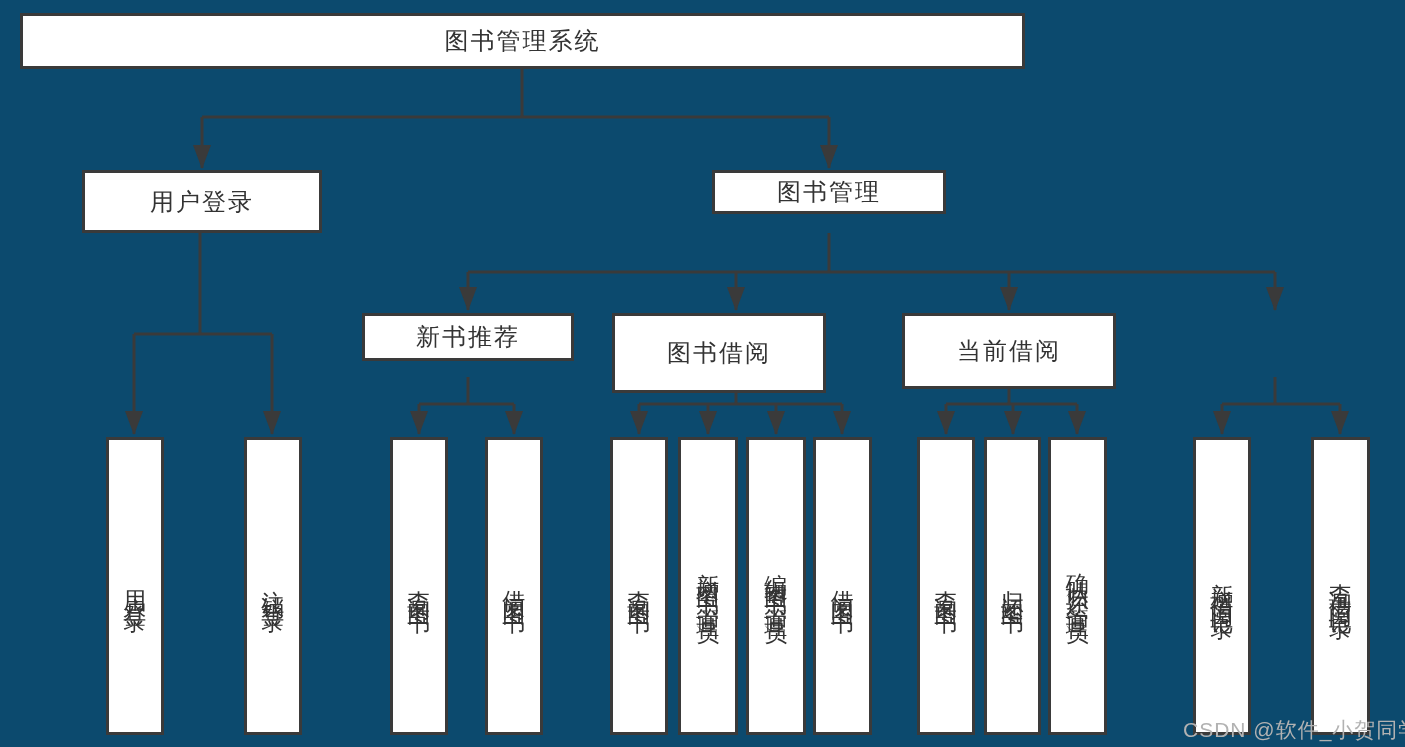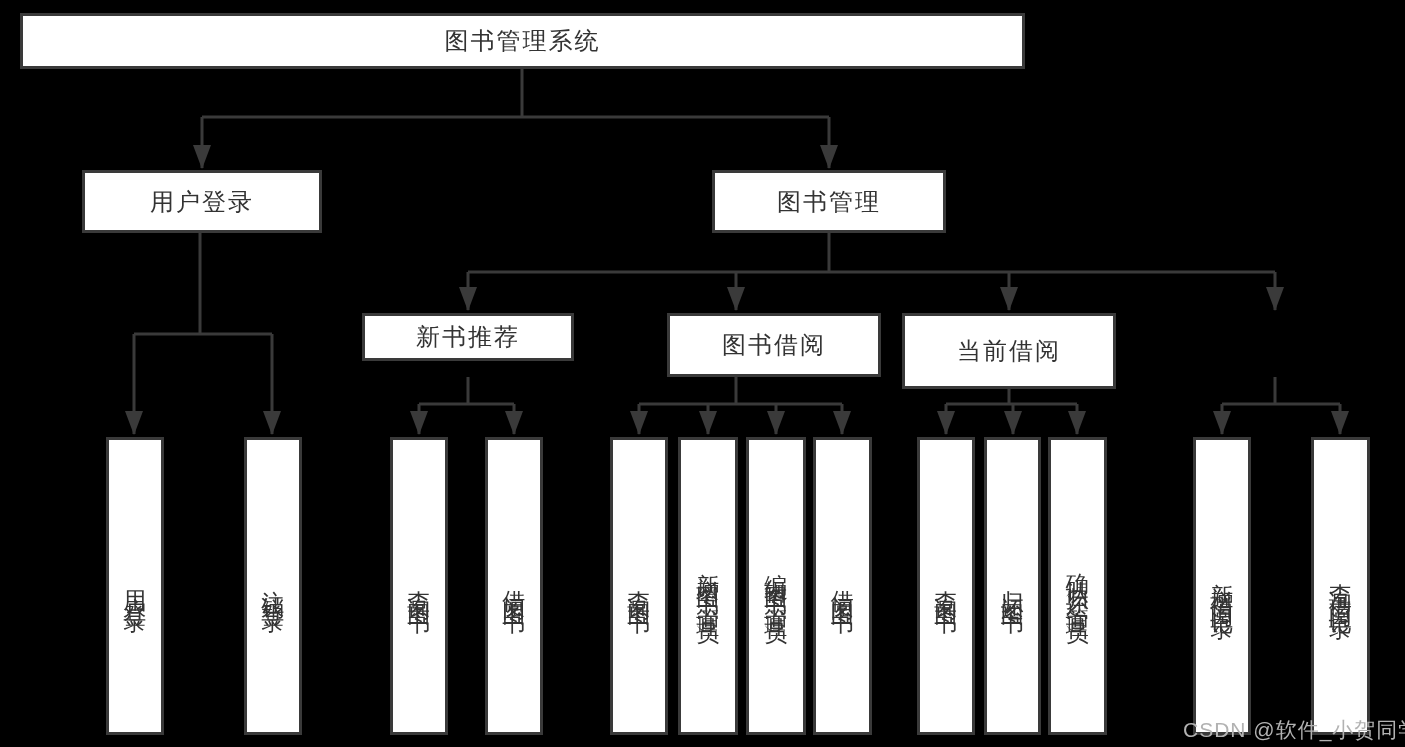--- a/index.html
+++ b/index.html
@@ -1,20 +1,20 @@
 <!DOCTYPE html>
 <html><head>
 <meta charset="utf-8">
 <style>
   html,body{margin:0;padding:0;background:#ffffff;}
   body{font-family:"Liberation Sans","DejaVu Sans",sans-serif;}
   #canvas{
     position:relative;
     width:1405px;height:747px;
-    background:#000000;
+    background:#0c4a6e;
     overflow:hidden;
   }
   #connectors{position:absolute;left:0;top:0;width:1405px;height:747px;}
   .edge{stroke:#3a3a3a;stroke-width:3;fill:none;}
   .node{
     position:absolute;
     background:#ffffff;
     border:3px solid #3a3a3a;
     box-sizing:border-box;
     display:flex;align-items:center;justify-content:center;
@@ -81,24 +81,24 @@
     <path class="edge" d="M1077,404 V434" marker-end="url(#arr)"></path>
 
     <path class="edge" d="M1275,377 V404 M1222,404 H1340"></path>
     <path class="edge" d="M1222,404 V434" marker-end="url(#arr)"></path>
     <path class="edge" d="M1340,404 V434" marker-end="url(#arr)"></path>
   </svg>
 
   <div class="node hnode" style="left:20px;top:13px;width:1005px;height:56px">图书管理系统</div>
 
   <div class="node hnode" style="left:82px;top:170px;width:240px;height:63px">用户登录</div>
-  <div class="node hnode" style="left:712px;top:170px;width:234px;height:63px">图书管理</div>
+  <div class="node hnode" style="left:712px;top:170px;width:234px;height:44px">图书管理</div>
 
   <div class="node hnode" style="left:362px;top:313px;width:212px;height:48px">新书推荐</div>
-  <div class="node hnode" style="left:667px;top:313px;width:214px;height:64px">图书借阅</div>
+  <div class="node hnode" style="left:612px;top:313px;width:214px;height:80px">图书借阅</div>
   <div class="node hnode" style="left:902px;top:313px;width:214px;height:76px">当前借阅</div>
 
   <div class="node leaf" style="left:106px;width:58px">
     <span class="vtext">用户登录</span>
   </div>
   <div class="node leaf" style="left:244px;width:58px">
     <span class="vtext">注销登录</span>
   </div>
 
   <div class="node leaf" style="left:390px;width:58px">

